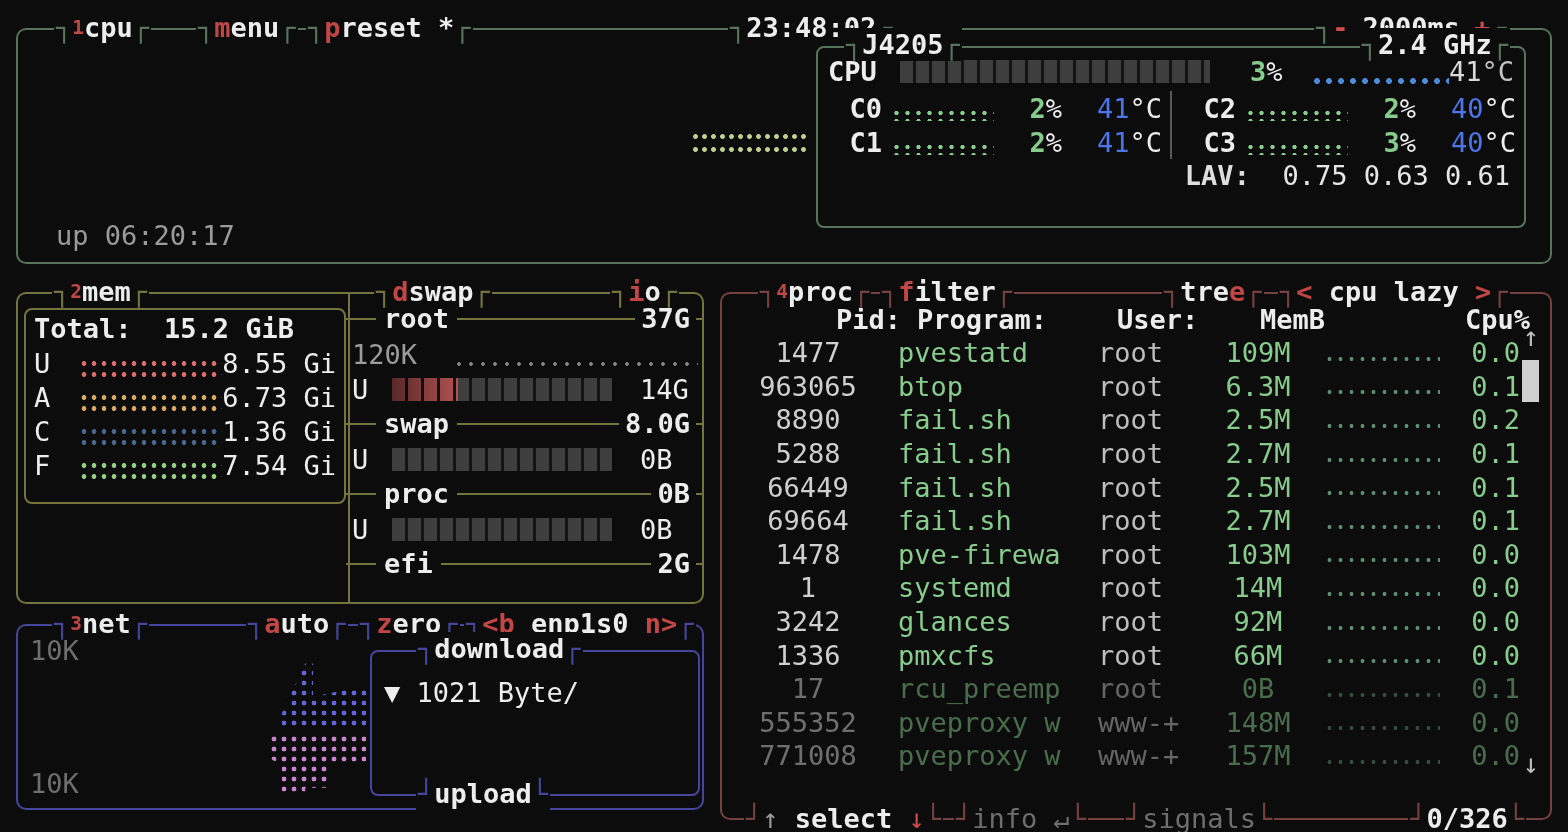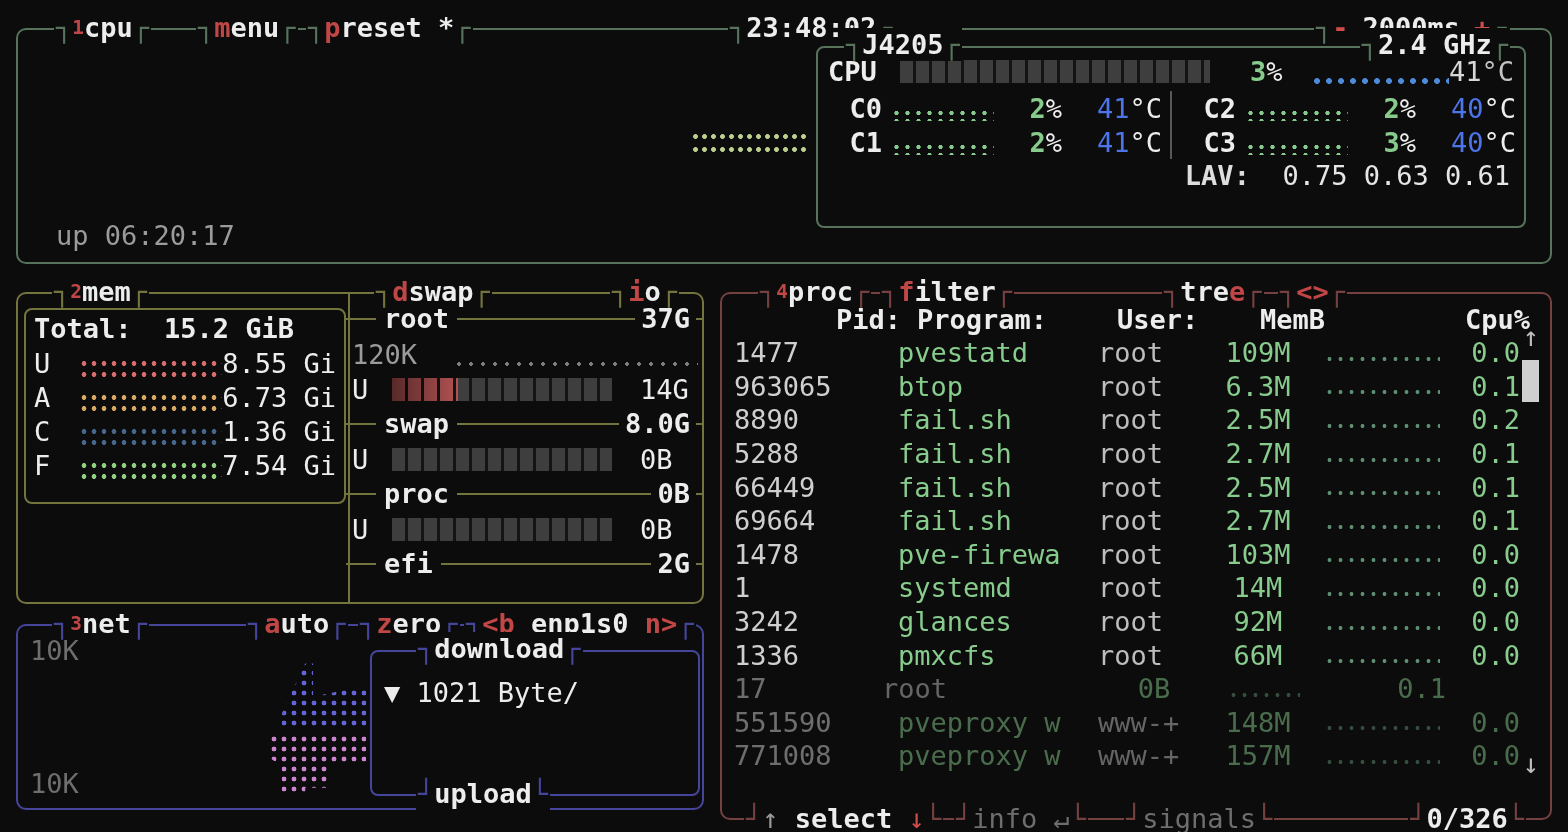--- a/index.html
+++ b/index.html
@@ -98,21 +98,21 @@
   
   .proc-box{left:720px;top:292px;width:832px;height:528px;border-color:var(--c-proc);}
   .proc-box .hook{color:var(--c-proc);}
   .phead,.prow{display:grid;grid-template-columns:148px 216px 112px 96px 140px 74px;padding-left:12px;align-items:center;}
   .phead{height:34px;margin-top:8px;font-weight:bold;margin-left:19px;}
   .phead .h-pid{text-align:right;}
   .phead .h-prog{padding-left:16px;}
   .phead .h-mem{text-align:right;}
   .phead .h-cpu{}
   .prow{height:33.6px;}
-  .c-pid{text-align:left;color:#cfcfcf;}
+  .c-pid{text-align:center;color:#cfcfcf;}
   .c-prog{padding-left:16px;color:var(--green);}
   .c-user{color:#bdbdbd;}
   .c-mem{text-align:center;color:var(--green);}
   .c-dots{padding:14px 6px 0 18px;}
   .pdots{display:block;height:10px;--dc:#5d8f72;background-size:11px 8px;background-image:radial-gradient(circle,var(--dc) 1.7px,transparent 2.2px);}
   .c-cpu{text-align:right;color:var(--green);}
   .prow.dim{opacity:0.5;}
   .scrollgutter{position:absolute;right:6px;top:26px;bottom:30px;width:26px;text-align:center;}
   .sg-up{position:absolute;top:0;left:0;right:0;color:#bdbdbd;}
   .sg-thumb{position:absolute;top:40px;left:4px;width:17px;height:42px;background:#cfcfcf;}
@@ -385,20 +385,21 @@
     </div>
     <div class="btitle" style="left:440px;">
       <span class="hook">┐</span>
         <span>tre</span>
         <span class="hot">e</span>
         <span class="hook">┌</span>
     </div>
     <div class="btitle" style="left:556px;">
       <span class="hook">┐</span>
       <span class="hot">&lt;</span>
+      <span>&nbsp;<span>cpu lazy</span>&nbsp;</span>
       <span class="hot">&gt;</span>
       <span class="hook">┌</span>
     </div>
 
     <div class="phead">
       <span class="h-pid">Pid:</span>
       <span class="h-prog">Program:</span>
       <span class="h-user">User:</span>
       <span class="h-mem">MemB</span>
       <span></span>
@@ -511,30 +512,31 @@
     <span class="c-user">root</span>
     <span class="c-mem">66M</span>
     <span class="c-dots">
             <i class="pdots"></i>
           </span>
     <span class="c-cpu">0.0</span>
   </div>
 
   <div class="prow dim">
     <span class="c-pid">17</span>
+    <span class="c-prog">rcu_preemp</span>
     <span class="c-user">root</span>
     <span class="c-mem">0B</span>
     <span class="c-dots">
             <i class="pdots"></i>
           </span>
     <span class="c-cpu">0.1</span>
   </div>
 
   <div class="prow dim">
-    <span class="c-pid">551590</span>
+    <span class="c-pid">555352</span>
     <span class="c-prog">pveproxy w</span>
     <span class="c-user">www-+</span>
     <span class="c-mem">148M</span>
     <span class="c-dots">
             <i class="pdots"></i>
           </span>
     <span class="c-cpu">0.0</span>
   </div>
 
   <div class="prow dim">

